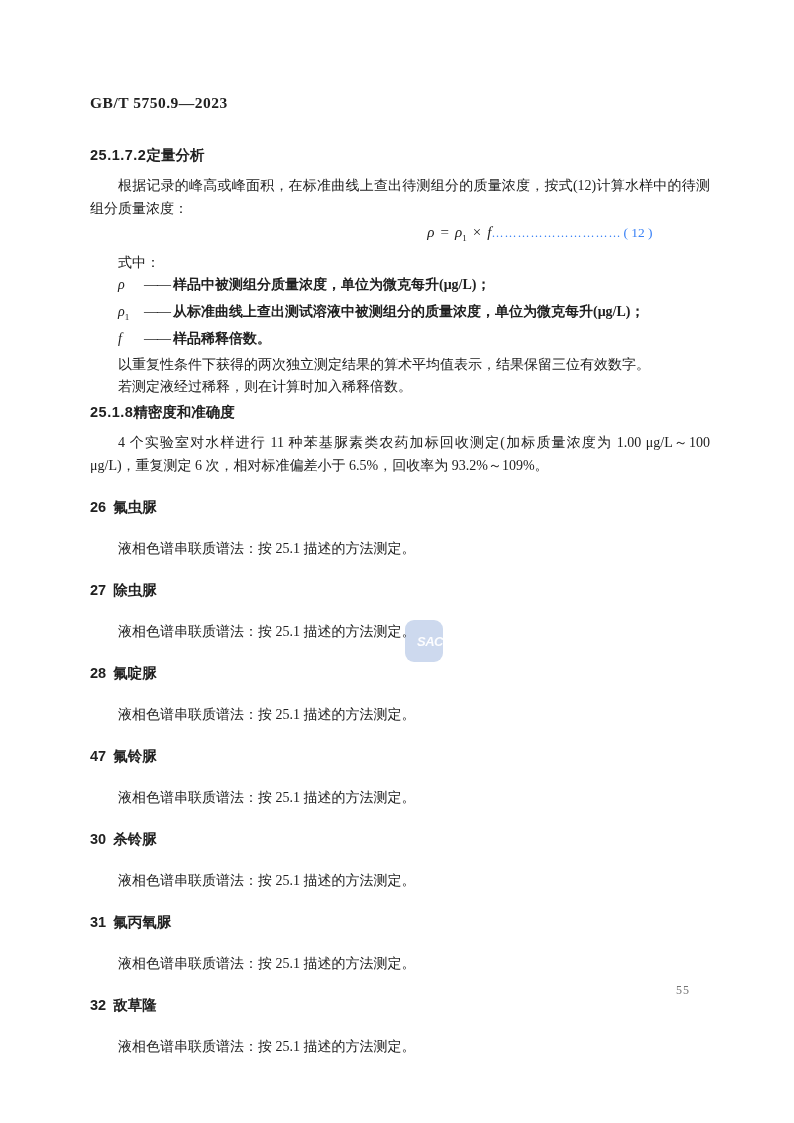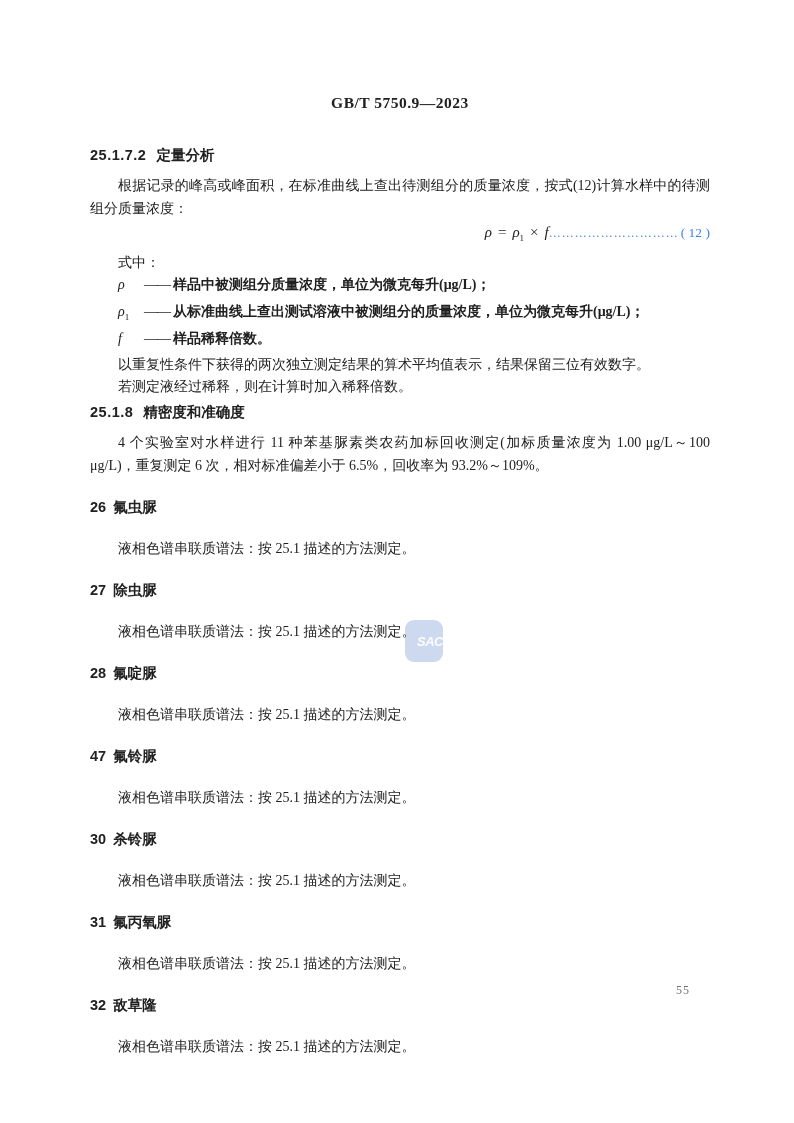--- a/index.html
+++ b/index.html
@@ -11,51 +11,51 @@
     height: 1123px;
     background: #ffffff;
     font-family: "Liberation Serif", "DejaVu Serif", serif;
     font-size: 14px;
     color: #212121;
     padding: 94px 84px 0 90px;
     overflow: hidden;
   }
 
   .doc-header {
-    text-align: center;
+    text-align: left;
     font-weight: 700;
     font-size: 15.5px;
     letter-spacing: 0.5px;
     line-height: 18px;
     font-family: "Liberation Serif", "DejaVu Serif", serif;
   }
 
   .sec-head {
     margin: 0;
     font-family: "Liberation Sans", "DejaVu Sans", sans-serif;
     font-weight: 700;
     font-size: 14.5px;
     line-height: 22px;
   }
-  .sec-head .sec-num { margin-right: 10px; letter-spacing: 0.5px; }
+  .sec-head .sec-num { margin-right: 0; letter-spacing: 0.5px; }
 
   .h-quant { margin-top: 32px; }
   .h-precision { margin-top: 3px; }
 
   .para {
     margin: 0;
     text-align: justify;
     line-height: 23px;
   }
   .indent2 { text-indent: 2em; }
   .mt8 { margin-top: 8px; }
 
   .formula-row {
     display: flex;
-    justify-content: flex-end;
+    justify-content: center;
     align-items: baseline;
     padding-left: 280px;
     line-height: 22px;
     margin-top: 1px;
   }
   .formula { font-size: 15px; white-space: nowrap; }
   .f-it { font-style: italic; font-family: "Liberation Serif", "DejaVu Serif", serif; }
   .f-op { margin: 0 6px; }
   .f-sub { font-size: 9px; }
   .eq-right { white-space: nowrap; color: #3b82f6; }

